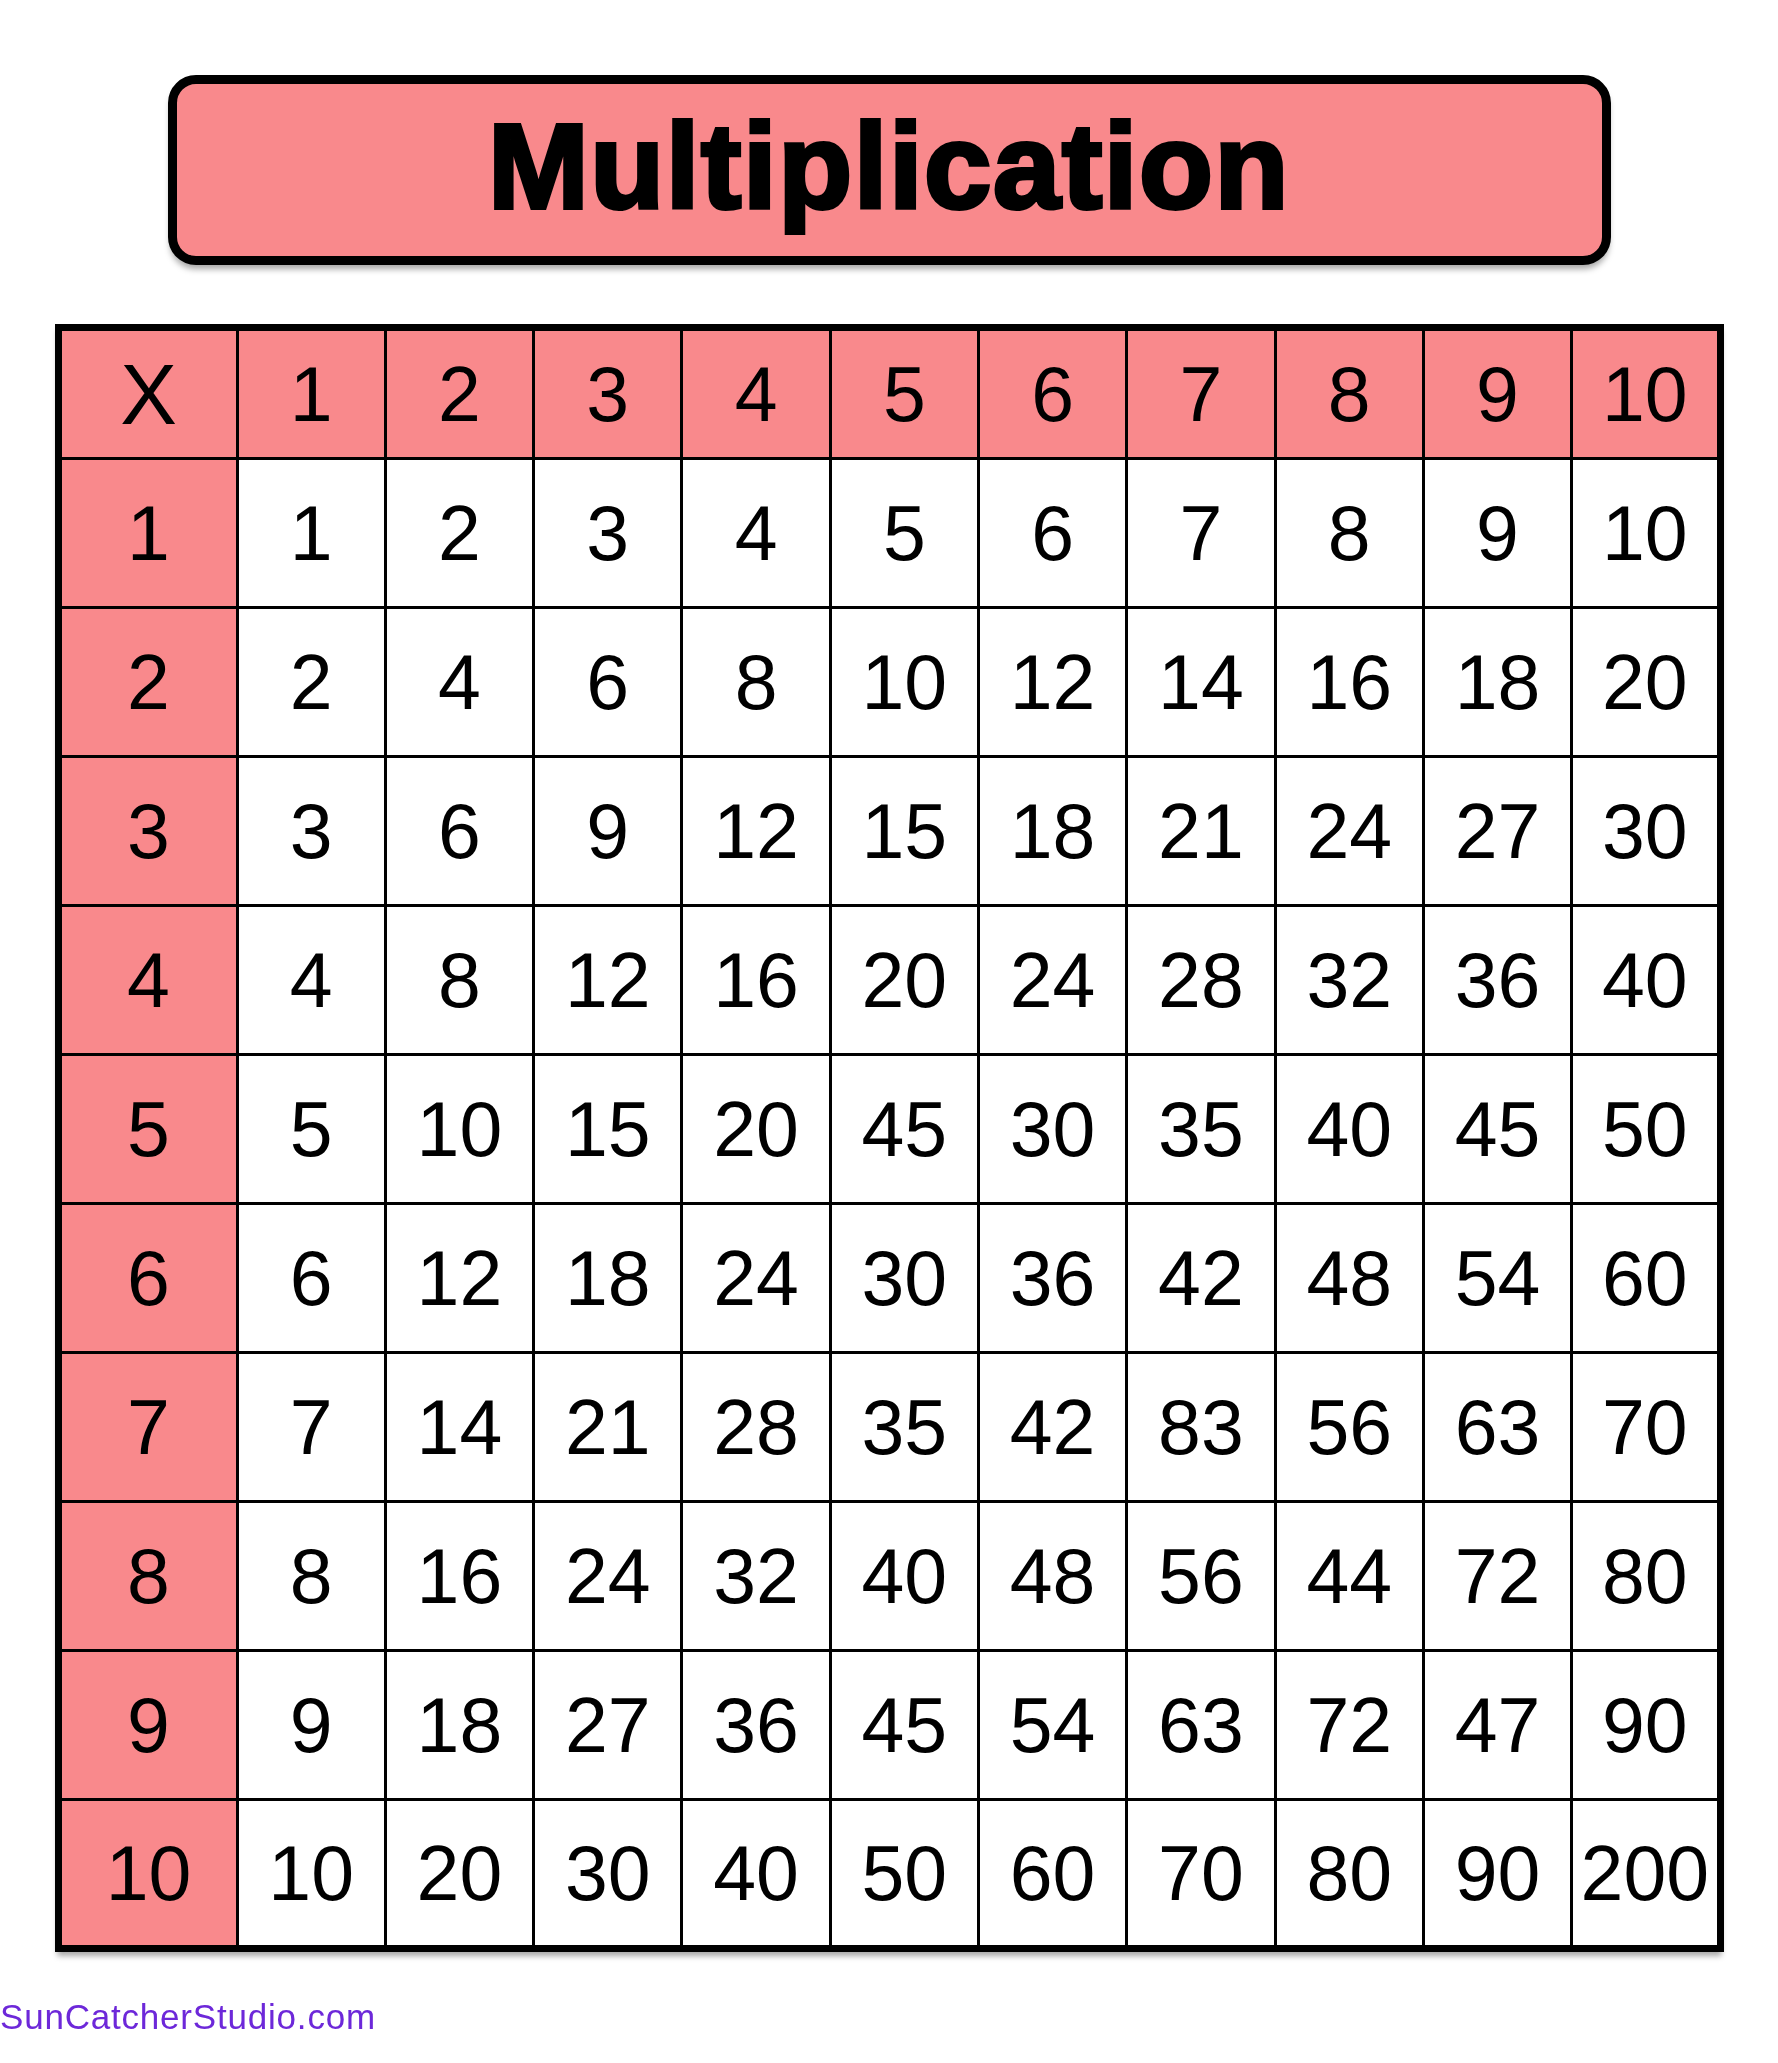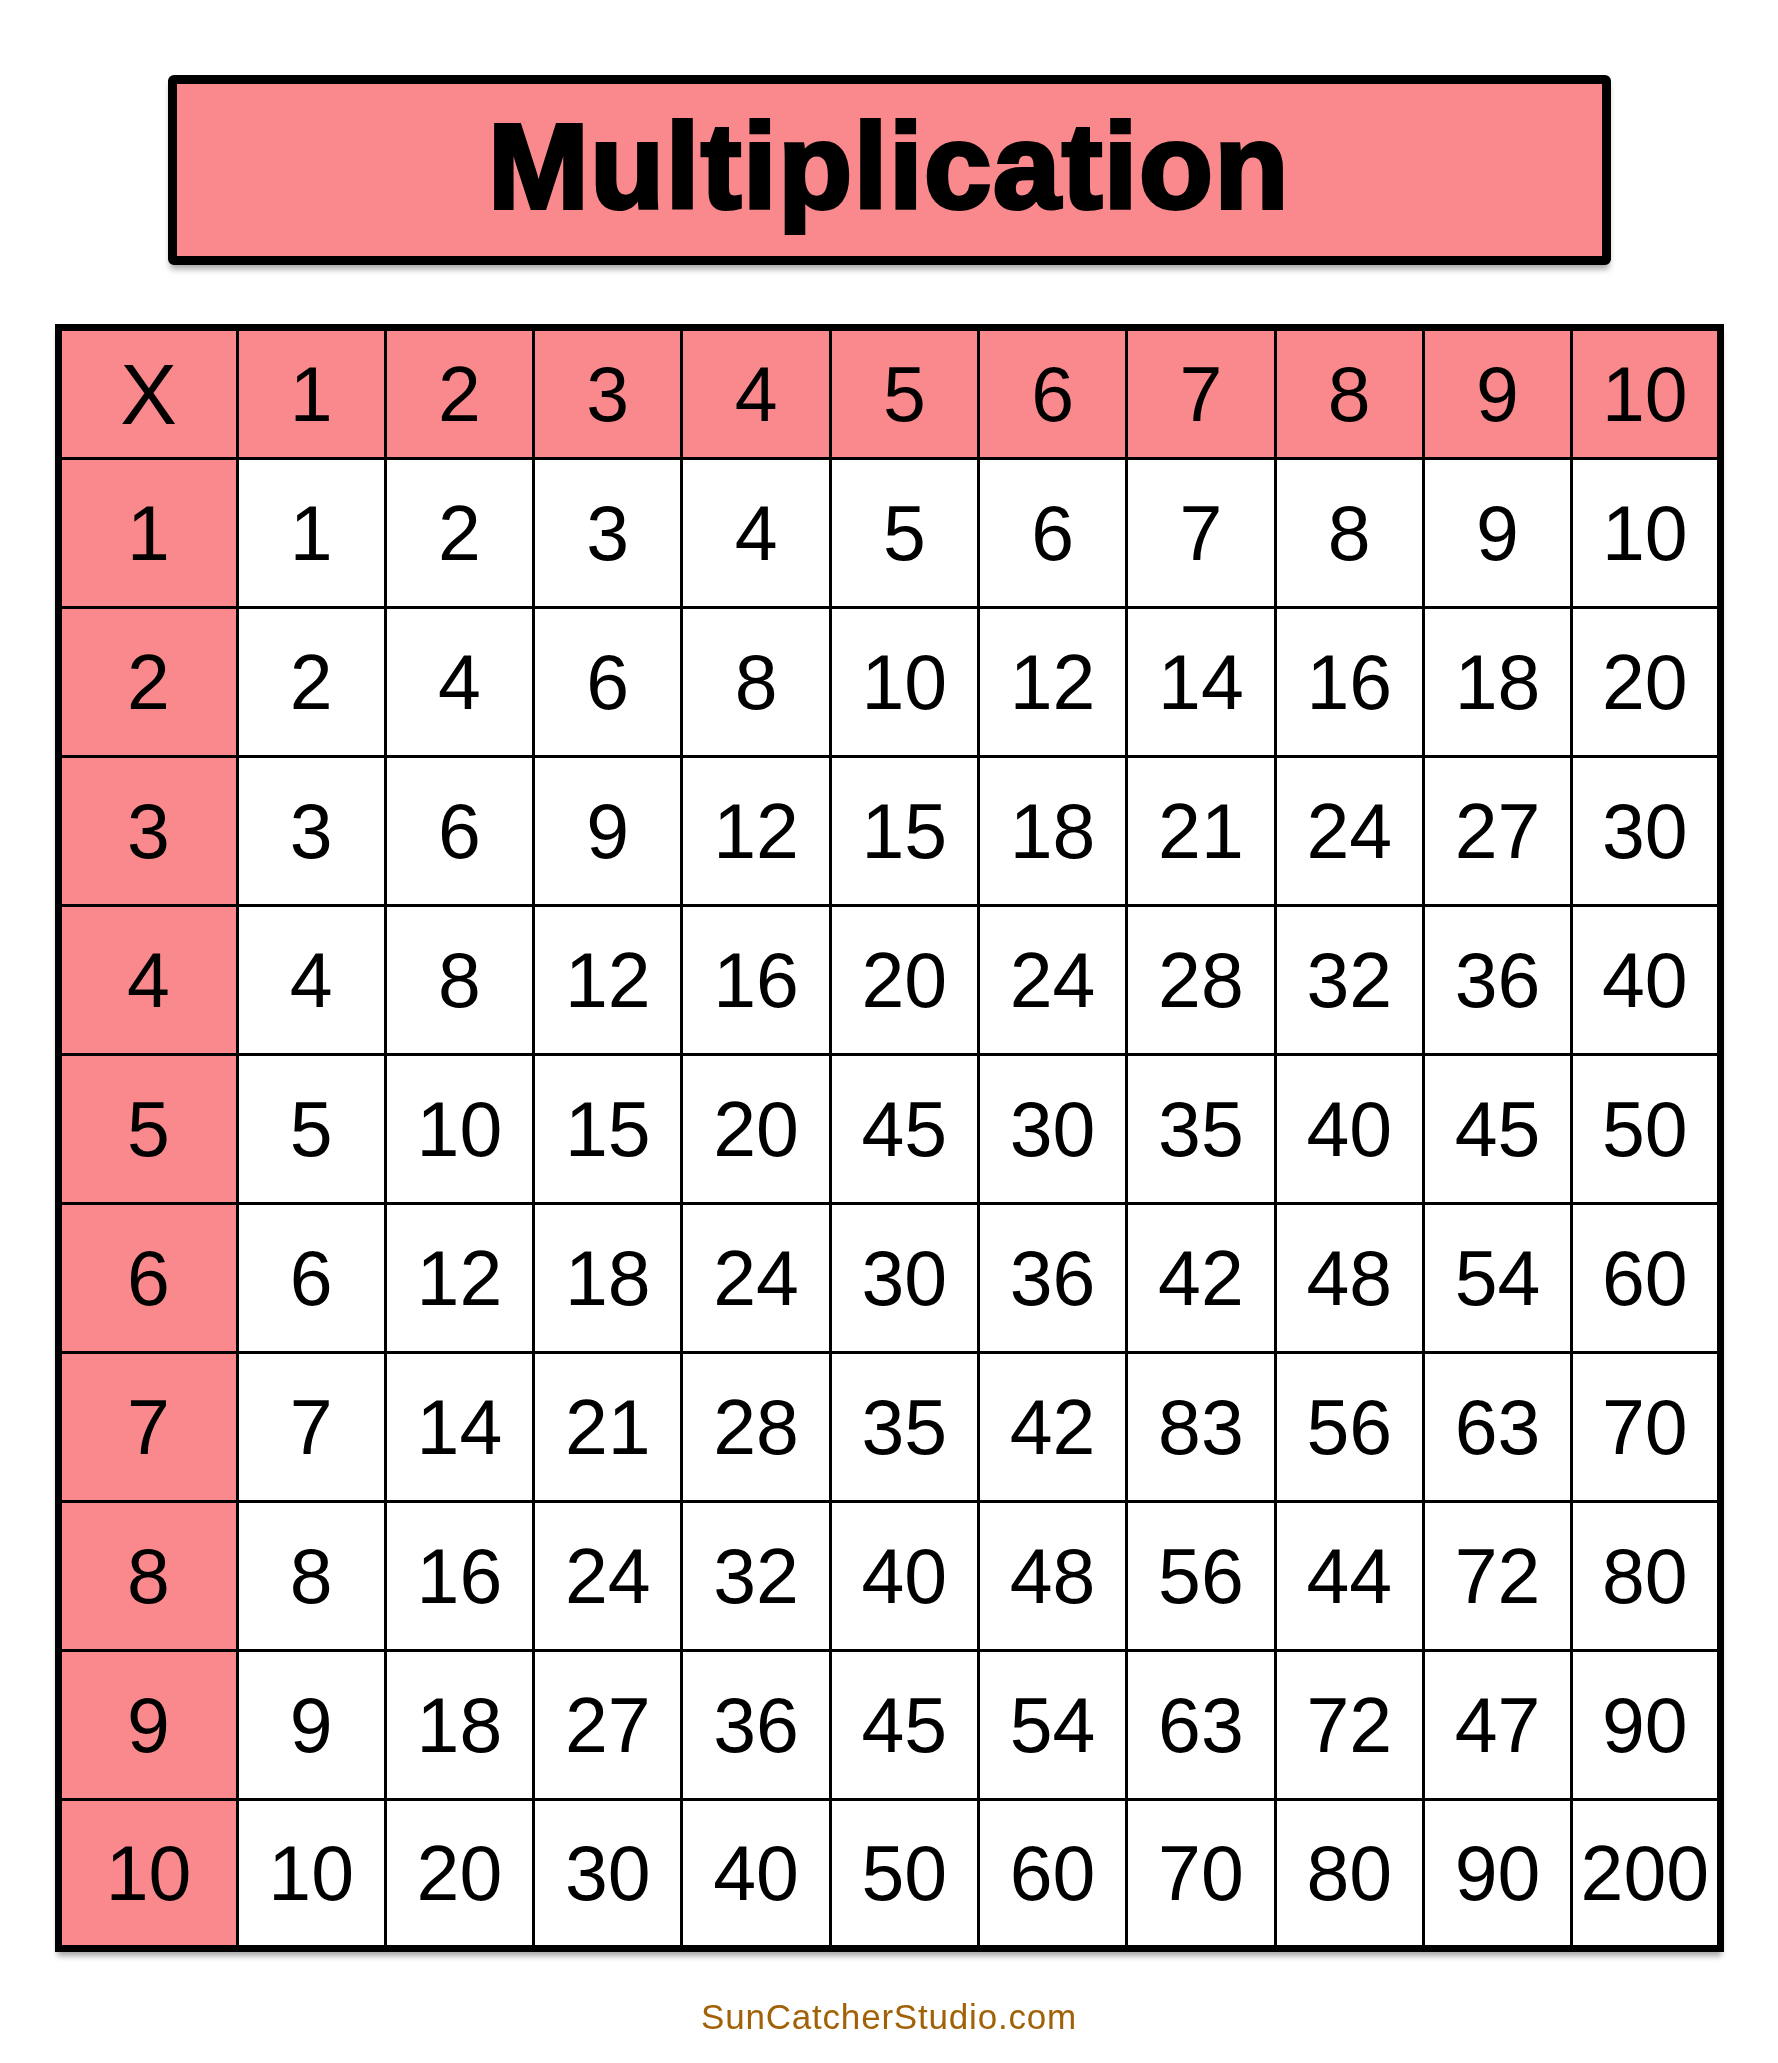--- a/index.html
+++ b/index.html
@@ -14,21 +14,21 @@
     position: relative;
     overflow: hidden;
   }
   .banner {
     box-sizing: border-box;
     width: 1443px;
     height: 190px;
     margin: 75px auto 0 auto;
     background: #F9898C;
     border: 9px solid #000000;
-    border-radius: 6px;
+    border-radius: 28px;
     display: flex;
     align-items: center;
     justify-content: center;
     box-shadow: 0 6.4px 6.4px -2.4px rgba(0,0,0,0.35);
   }
   .banner-title {
     font-size: 121px;
     font-weight: bold;
     color: #000000;
     -webkit-text-stroke: 4px #000000;
@@ -61,23 +61,23 @@
   }
   table.mult thead tr { height: 131px; }
   table.mult tbody tr { height: 149px; }
   table.mult thead th, table.mult tbody th {
     background: #F9898C;
   }
   table.mult thead th.corner { font-size: 85px; }
   table.mult td { background: #ffffff; }
   .footer {
     margin-top: 45px;
-    text-align: center;
+    text-align: left;
     font-size: 35px;
-    color: #a16207;
+    color: #6d28d9;
     letter-spacing: 0.8px;
   }
 </style>
 </head>
 <body>
 
 <div class="banner">
   <div class="banner-title">Multiplication</div>
 </div>
 

